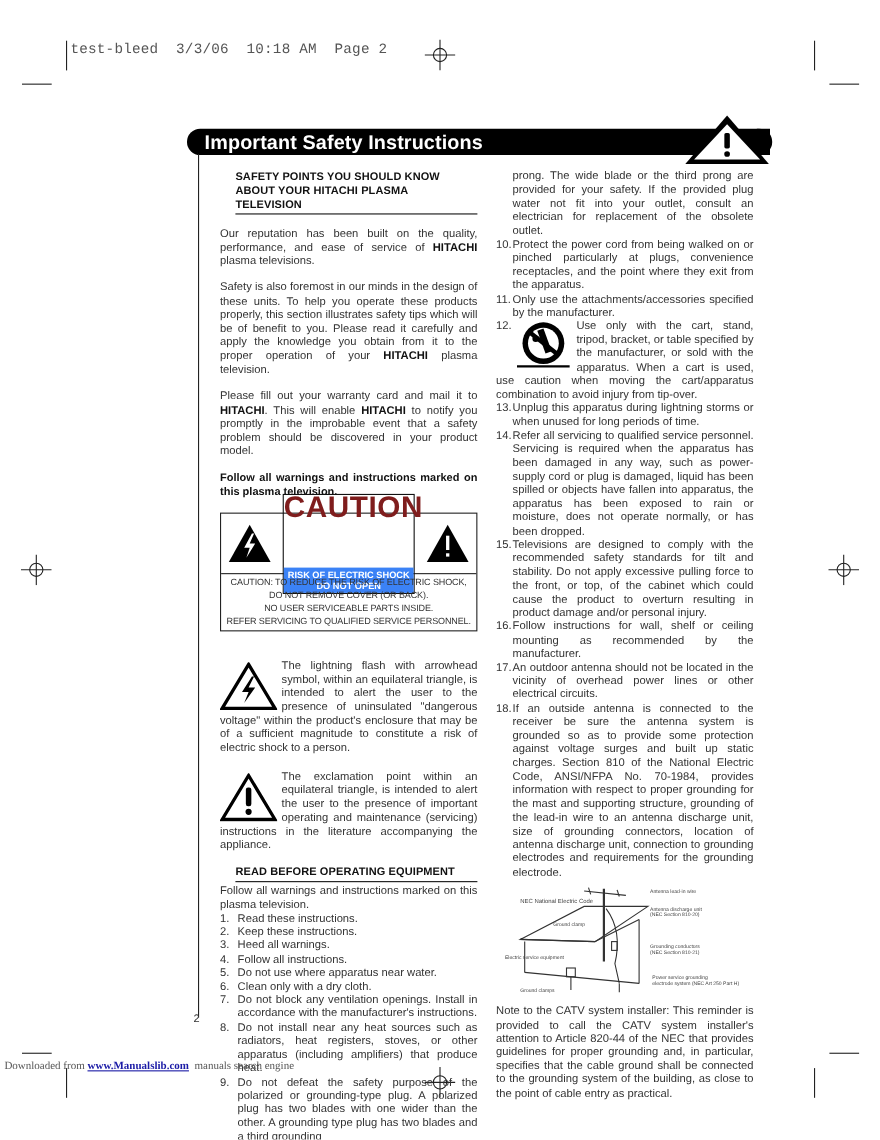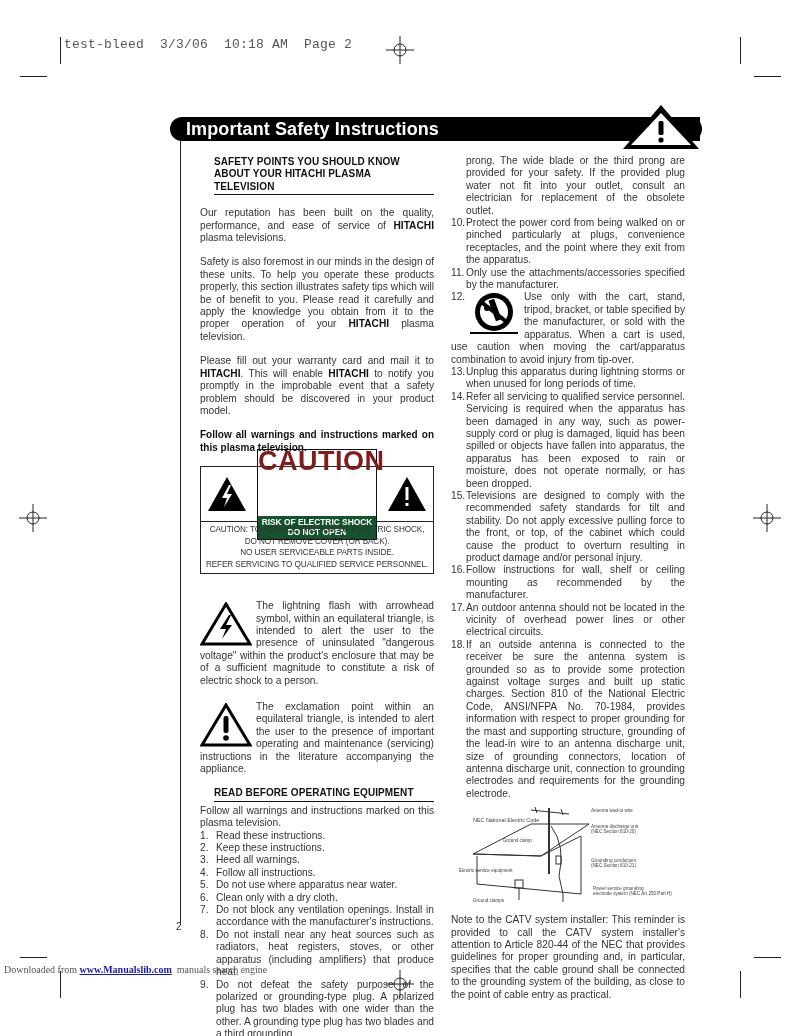--- a/index.html
+++ b/index.html
@@ -20,21 +20,21 @@
   .colR { left:451px; top:155px; width:234px; }
   .hdr { font-weight:bold; font-size:10px; color:#111; border-bottom:1.5px solid #111; padding-bottom:1px; letter-spacing:0.1px;margin-left:14px; }
   p { margin:0; text-align:justify; }
   .gap { height:12px; }
   b { color:#111; }
   .boldp { font-weight:bold; color:#111; font-size:10px; }
   .caution-box { border:1.5px solid #222; margin-top:12px; }
   .caution-top { display:flex; align-items:center; justify-content:space-between; padding:4px 6px; border-bottom:1.5px solid #222; height:46px; }
   .caution-center { border:1.5px solid #111; width:118px; text-align:center; }
   .caution-word { font-size:27px; font-weight:bold; color:#7f1d1d; line-height:22px; letter-spacing:0.5px; }
-  .caution-sub { background:#14532d; color:#fff; font-size:8.4px; font-weight:bold; line-height:10px; padding:1px 0 2px;margin-top:44px; }
+  .caution-sub { background:#3b82f6; color:#fff; font-size:8.4px; font-weight:bold; line-height:10px; padding:1px 0 2px;margin-top:44px; }
   .caution-bottom { text-align:center; font-size:8.2px; line-height:11.5px; padding:2px 0 3px; letter-spacing:-0.1px; }
   .symrow { margin-top:26px; }
   .symrow .ico { float:left; width:52px; height:44px; margin:2px 4px 0 0; }
   ol { margin:0; padding:0; list-style:none; }
   .li { display:flex; }
   .li .num { width:16px; flex:none; }
   .li .txt { flex:1; text-align:justify; }
   .liR .num { width:15px; }
   .diagram { position:relative; height:100px; margin:6px 0 8px 20px; }
   .diagram .lbl { position:absolute; font-size:4.6px; color:#444; line-height:5px; }

